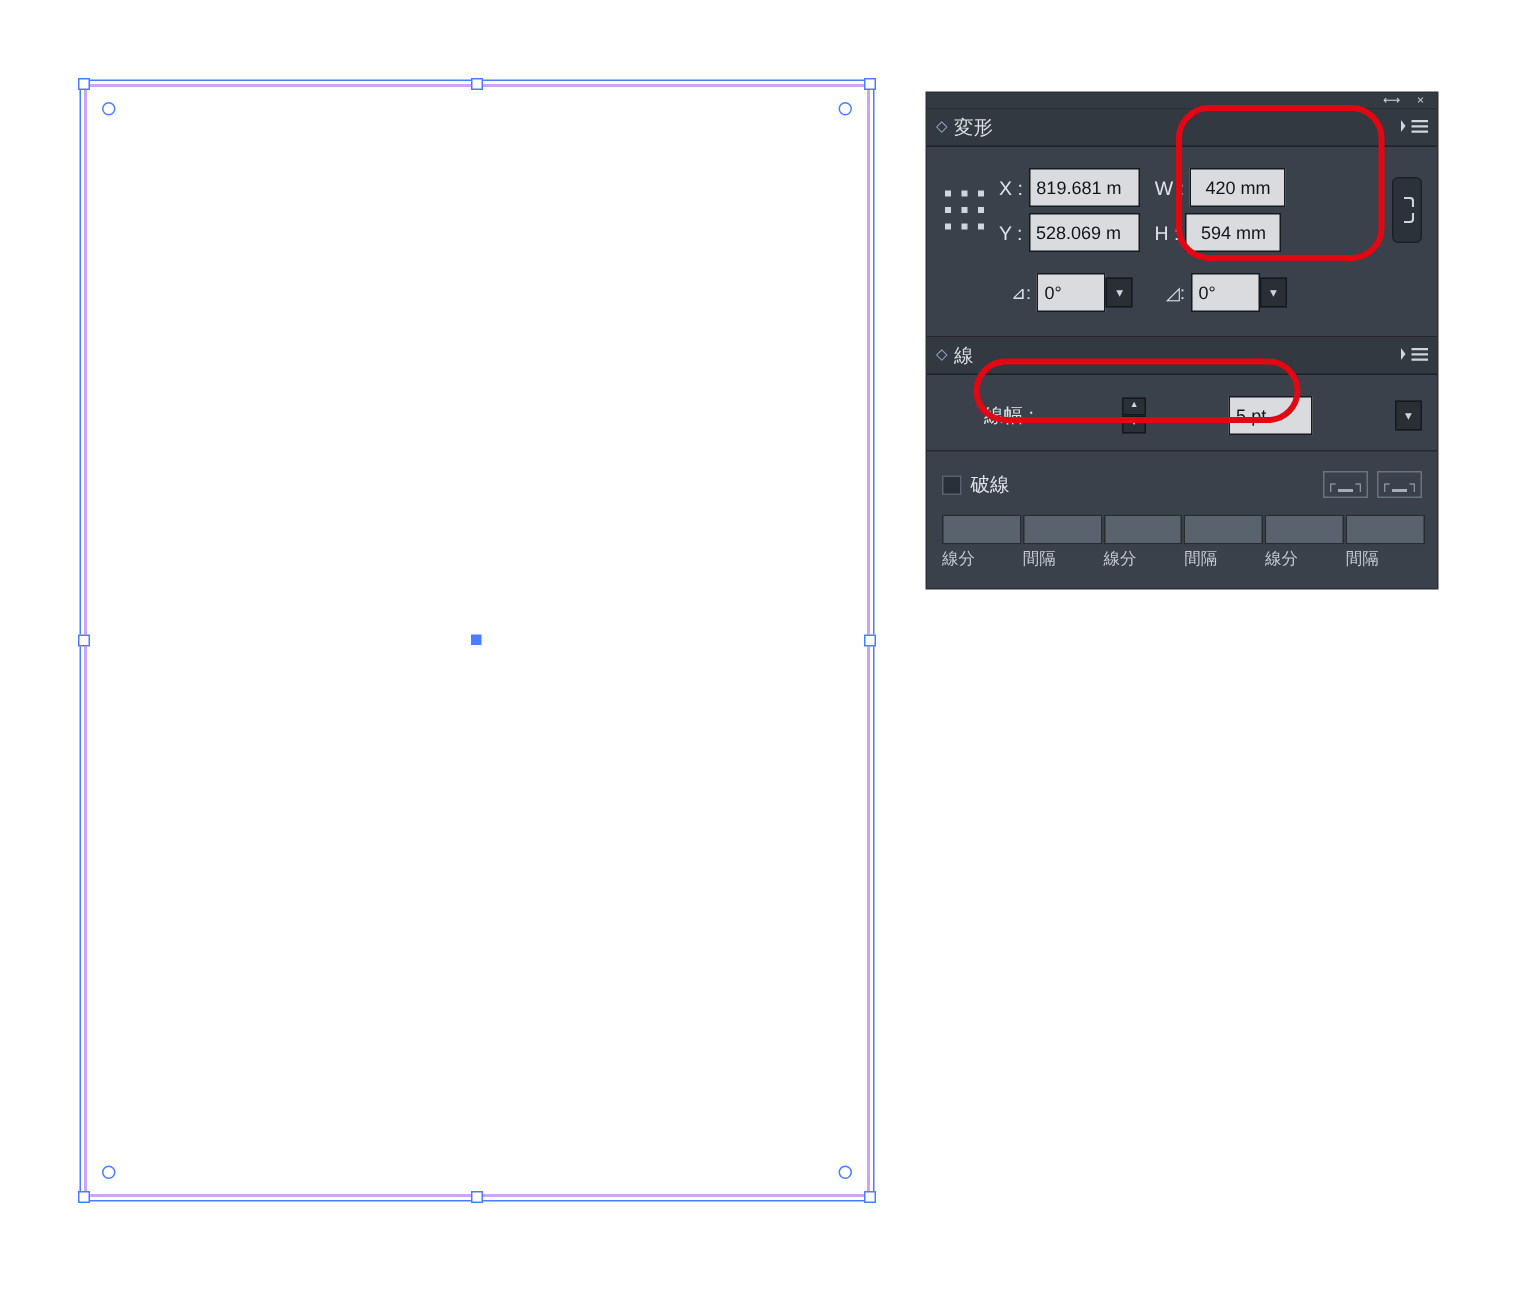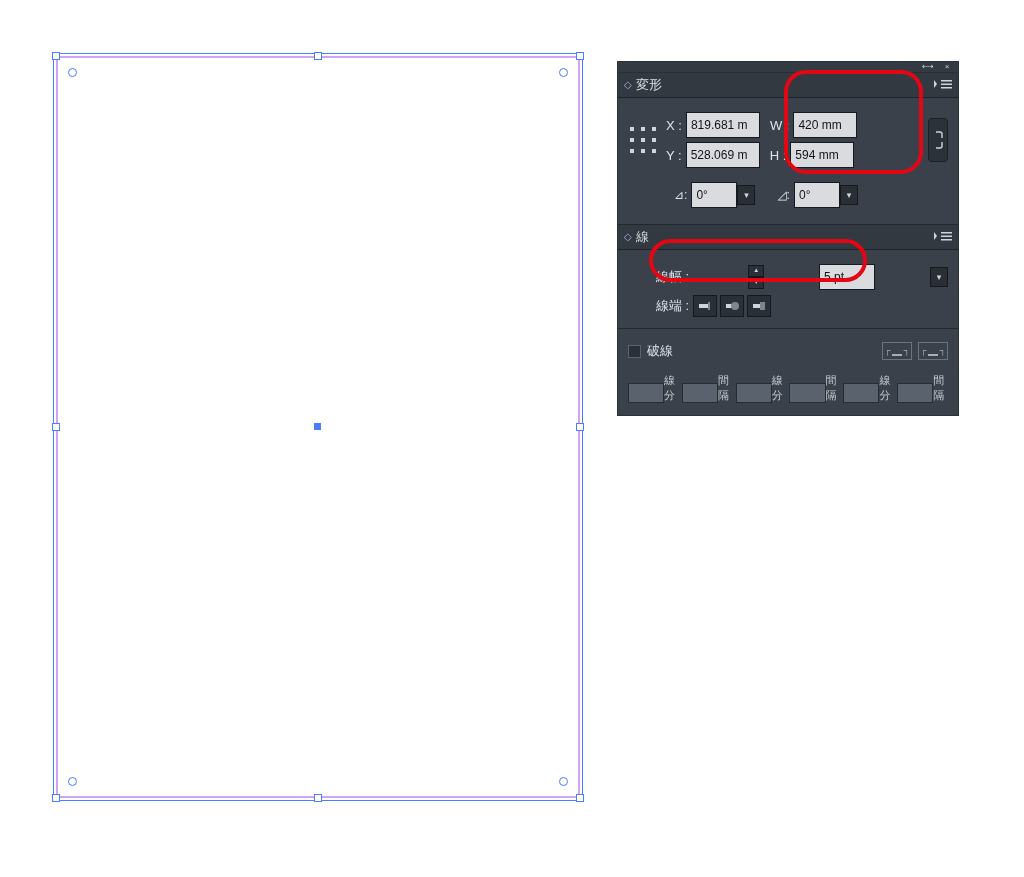--- a/index.html
+++ b/index.html
@@ -167,21 +167,21 @@
     background: #d9dbdf;
     color: #111418;
     border: 1px solid #151a20;
     height: 18px;
     line-height: 18px;
     padding: 12px 4px;
     font-size: 12px;
     min-width: 0;
     box-sizing: border-box;
   }
-  .num-input.short { width: 64px; }
+  .num-input.short { width: 64px; text-align: center; }
   .num-input.xy { width: 74px; }
 
   .dd-btn {
     background: #2a2f36;
     border: 1px solid #15191e;
     height: 18px;
     width: 16px;
     display: inline-flex;
     align-items: center;
     justify-content: center;
@@ -257,22 +257,22 @@
   .dash-frame .seg { position:absolute; top:11px; left:9px; width:10px; height:2px; background:#a6adba; }
 
   .dash-inputs {
     display: flex;
     gap: 3px;
     margin-top: 8px;
   }
   .dash-inputs .dcell {
     flex: 1;
     display: flex;
-    flex-direction: row;
-    align-items: flex-end;
+    flex-direction: column;
+    align-items: flex-start;
   }
   .dash-inputs .dcell .box {
     height: 18px;
     background: #5a626d;
     border: 1px solid #272c33;
     width: 100%;
   }
   .dash-inputs .dcell .cap {
     font-size: 11px;
     color: #c7ccd3;
@@ -415,41 +415,20 @@
     <div class="row" style="padding-left:28px;justify-content:space-between;">
       <span class="lbl">線幅 :</span>
       <span class="stepper">
         <span class="s-btn">▴</span>
         <span class="s-btn">▾</span>
       </span>
       <input class="num-input" style="width: 56px;" value="5 pt">
       <span class="dd-btn"></span>
     </div>
 
-    <div class="row" style="padding-left:28px;">
-      <span class="lbl">線端 :</span>
-      <span class="icon-btn">
-        <svg width="14" height="12" viewBox="0 0 14 12">
-            <rect x="1" y="4" width="9" height="4" fill="#cfd5dc"></rect>
-            <rect x="10" y="2" width="2" height="8" fill="#7d8591"></rect>
-          </svg>
-      </span>
-      <span class="icon-btn">
-        <svg width="14" height="12" viewBox="0 0 14 12">
-            <rect x="1" y="4" width="9" height="4" fill="#cfd5dc"></rect>
-            <circle cx="10" cy="6" r="4" fill="#7d8591"></circle>
-          </svg>
-      </span>
-      <span class="icon-btn">
-        <svg width="14" height="12" viewBox="0 0 14 12">
-            <rect x="1" y="4" width="9" height="4" fill="#cfd5dc"></rect>
-            <rect x="8" y="2" width="5" height="8" fill="#7d8591"></rect>
-          </svg>
-      </span>
-    </div>
 
 
 
     <div class="sep" style="margin:10px -10px 10px -10px;"></div>
 
     <div class="row">
       <span class="checkbox"></span>
       <span class="lbl">破線</span>
       <span class="dash-icons">
         <span class="dash-frame">

